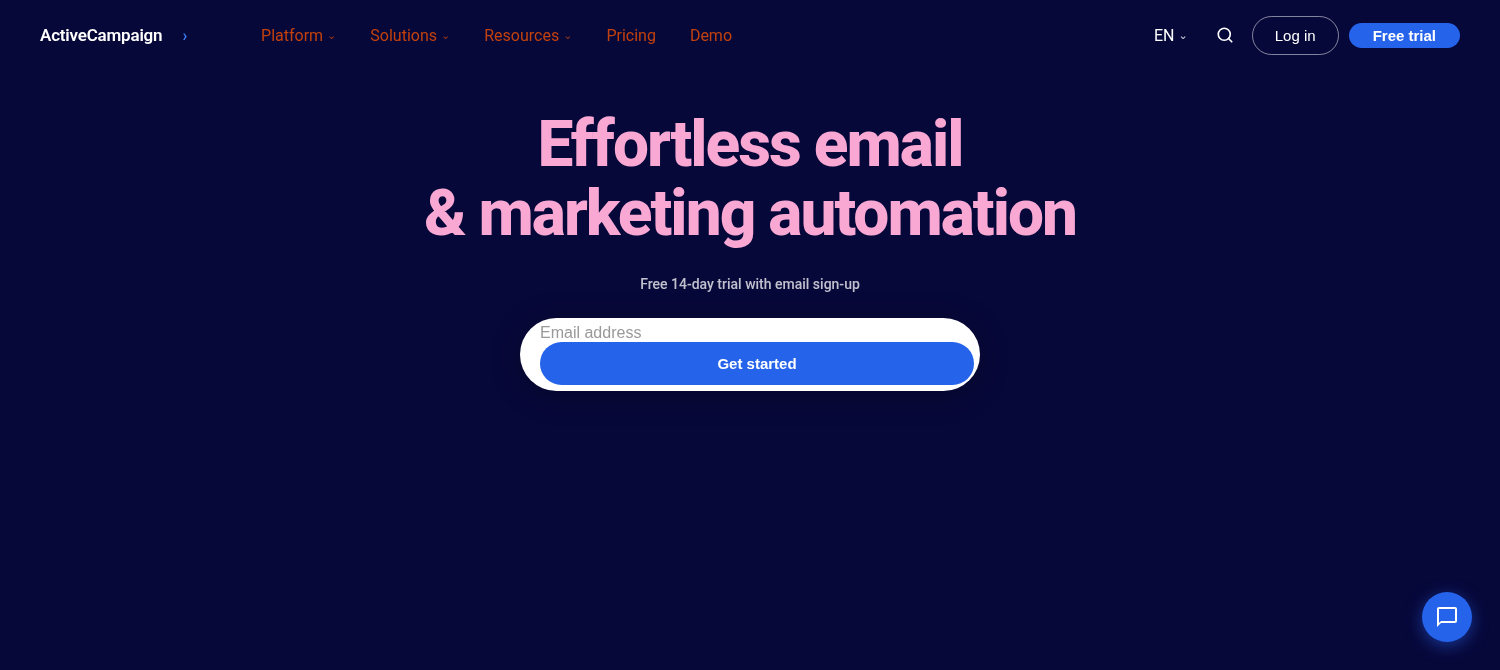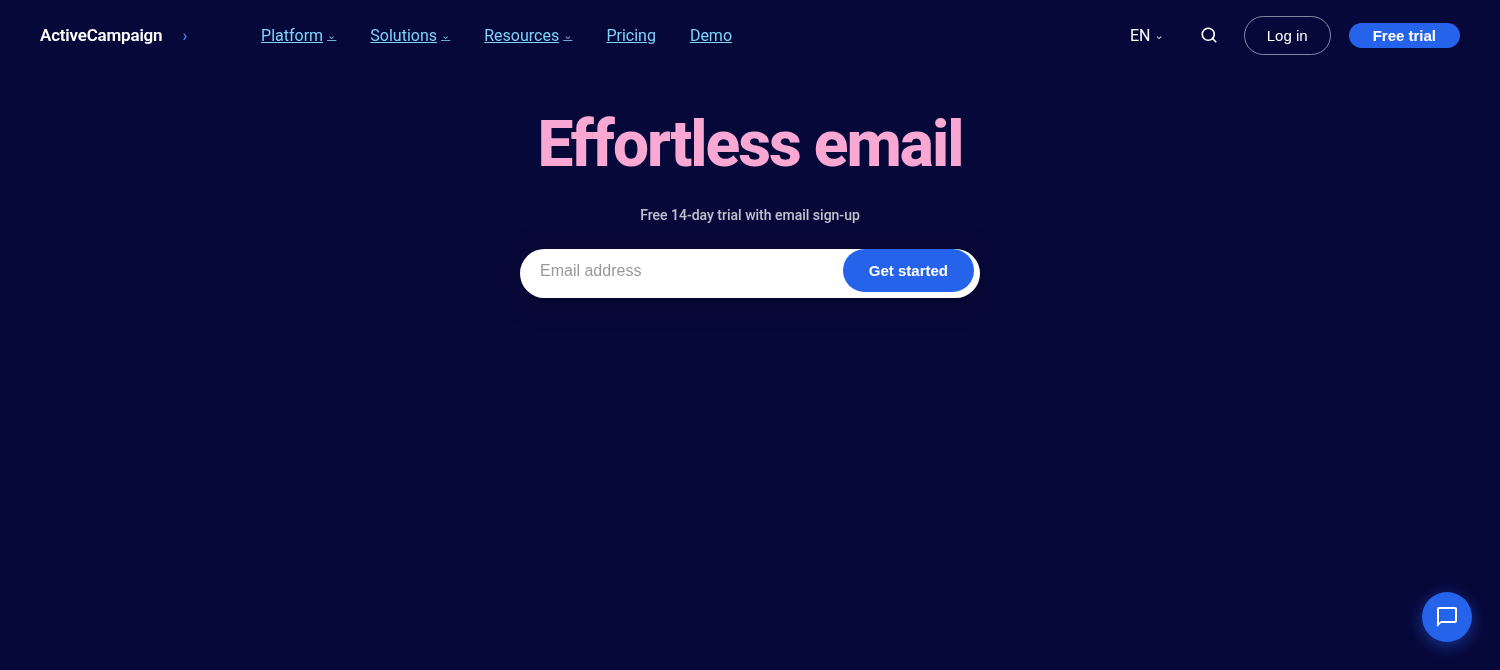--- a/index.html
+++ b/index.html
@@ -49,36 +49,35 @@
       flex: 1;
       padding-left: 60px;
     }
 
     .nav-item {
       display: flex;
       align-items: center;
       gap: 4px;
       padding: 8px 14px;
       font-size: 16px;
-      color: #7dd3fc;
+      color: #c2410c;
       cursor: pointer;
       border-radius: 6px;
       white-space: nowrap;
-      text-decoration: underline;
     }
 
     .chevron {
       font-size: 11px;
       opacity: 0.8;
     }
 
     .nav-right {
       display: flex;
       align-items: center;
-      gap: 18px;
+      gap: 10px;
     }
 
     .lang-selector {
       display: flex;
       align-items: center;
       gap: 4px;
       font-size: 16px;
       color: #ffffff;
       cursor: pointer;
       padding: 8px 10px;
@@ -145,27 +144,27 @@
 
     .trial-label {
       font-size: 14px;
       color: rgba(255,255,255,0.75);
       margin-bottom: 26px;
       font-weight: 500;
     }
 
     .email-form {
       display: flex;
-      align-items: center;
       background: #ffffff;
       border-radius: 50px;
-      padding: 0 6px 6px 20px;
+      padding: 6px 6px 6px 20px;
       width: 460px;
       box-shadow: 0 4px 30px rgba(0,0,0,0.3);
       margin-bottom: 14px;
+      flex-direction: column;
     }
 
     .email-input {
       flex: 1;
       border: none;
       outline: none;
       font-size: 16px;
       color: #333;
       background: transparent;
     }
@@ -255,20 +254,21 @@
       </svg>
     </div>
     <button class="login-btn">Log in</button>
     <button class="trial-btn">Free trial</button>
   </div>
 </nav>
 
 <section class="hero">
   <h1 class="hero-title">
     <span>Effortless email</span><br>
+    <span>&amp; marketing automation</span>
   </h1>
 
 
   <p class="trial-label">Free 14-day trial with email sign-up</p>
 
   <div class="email-form">
     <input class="email-input" type="email" placeholder="Email address" style="">
     <button class="get-started-btn">Get started</button>
   </div>
 

